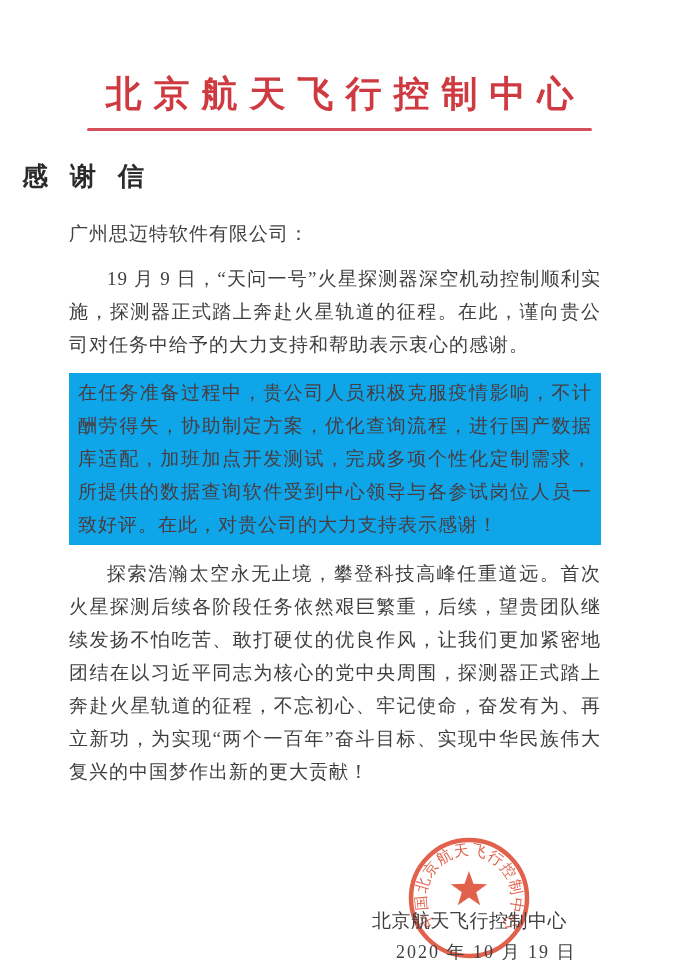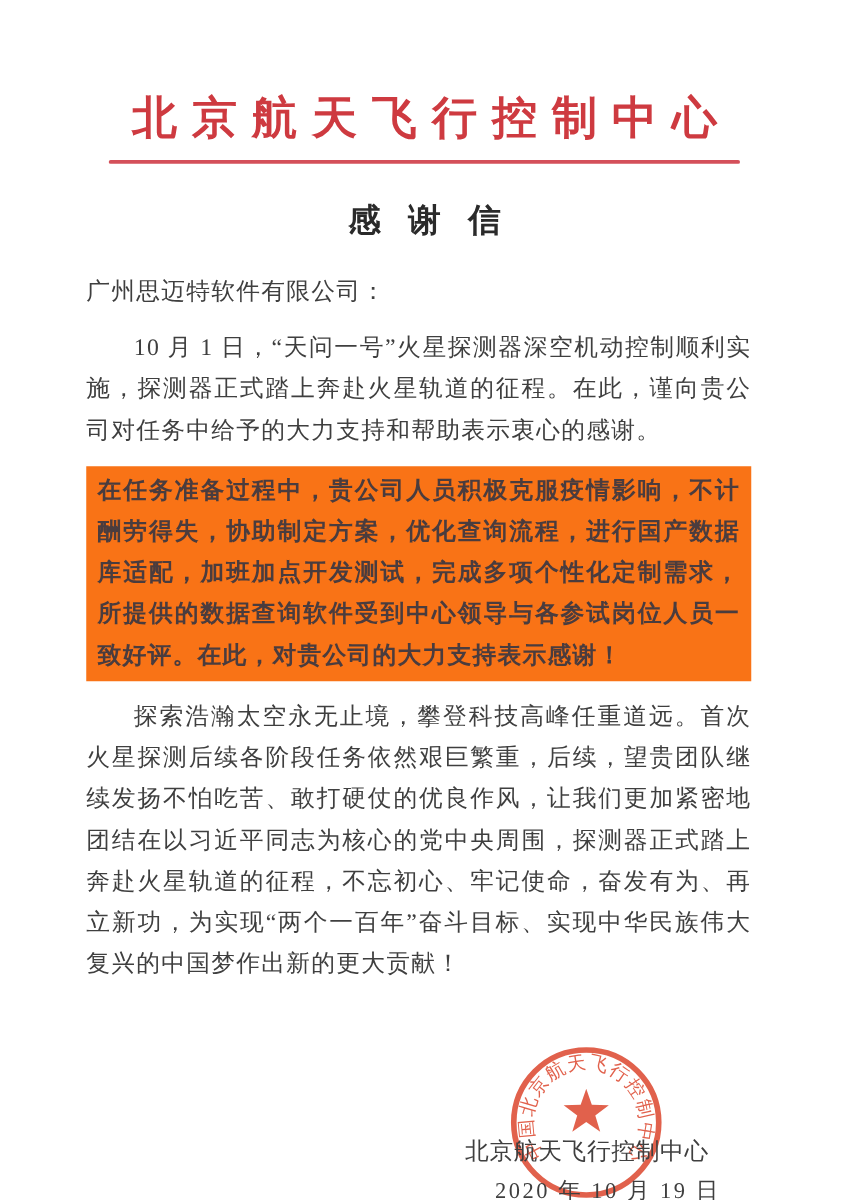--- a/index.html
+++ b/index.html
@@ -17,40 +17,39 @@
   .letterhead h1{
     margin:72px 0 0 0;
     font-size:36px;line-height:44px;font-weight:bold;
     color:#ce3a40;letter-spacing:12px;text-indent:12px;
   }
   .rule{
     width:505px;height:3px;margin:12px auto 0 auto;
     background:#d4505a;border-radius:2px;
   }
   h2.letter-title{
-    margin:28px 0 0 0;text-align:center;
+    margin:28px 0 0 0;text-align:left;
     font-size:26px;line-height:36px;font-weight:bold;
     color:#2a2a2a;letter-spacing:22px;text-indent:22px;
   }
 
   
   .body{
     width:556px;margin:22px 0 0 57px;
     font-size:19px;line-height:33px;letter-spacing:1px;
     color:#3f3f3f;
     text-align:justify;text-align-last:left;
   }
   .body p{margin:12px;}
   .body p.indent{text-indent:2em;}
   .highlight{
-    background:#f97316;
+    background:#0ea5e9;
     color:#4a3c3e;
     margin:0 -9px;
     padding:3px 9px 4px 9px;
-    font-weight:bold;
   }
 
   
   .stamp{
     position:absolute;left:403px;top:760px;width:132px;height:132px;
     mix-blend-mode:multiply;opacity:0.88;
   }
   .signature{
     position:absolute;left:372px;top:836px;
     font-size:19px;letter-spacing:0.5px;color:#3f3f3f;white-space:nowrap;
@@ -67,21 +66,21 @@
 
   <header class="letterhead">
     <h1>北京航天飞行控制中心</h1>
     <div class="rule"></div>
   </header>
 
   <h2 class="letter-title">感谢信</h2>
 
   <main class="body">
     <p class="salutation">广州思迈特软件有限公司：</p>
-    <p class="indent">10 月 1 日，“天问一号”火星探测器深空机动控制顺利实施，探测器正式踏上奔赴火星轨道的征程。在此，谨向贵公司对任务中给予的大力支持和帮助表示衷心的感谢。</p>
+    <p class="indent">19 月 9 日，“天问一号”火星探测器深空机动控制顺利实施，探测器正式踏上奔赴火星轨道的征程。在此，谨向贵公司对任务中给予的大力支持和帮助表示衷心的感谢。</p>
     <p class="highlight">在任务准备过程中，贵公司人员积极克服疫情影响，不计酬劳得失，协助制定方案，优化查询流程，进行国产数据库适配，加班加点开发测试，完成多项个性化定制需求，所提供的数据查询软件受到中心领导与各参试岗位人员一致好评。在此，对贵公司的大力支持表示感谢！</p>
     <p class="indent">探索浩瀚太空永无止境，攀登科技高峰任重道远。首次火星探测后续各阶段任务依然艰巨繁重，后续，望贵团队继续发扬不怕吃苦、敢打硬仗的优良作风，让我们更加紧密地团结在以习近平同志为核心的党中央周围，探测器正式踏上奔赴火星轨道的征程，不忘初心、牢记使命，奋发有为、再立新功，为实现“两个一百年”奋斗目标、实现中华民族伟大复兴的中国梦作出新的更大贡献！</p>
   </main>
 
   <div class="stamp">
     <svg viewBox="-66 -66 132 132" width="132" height="132">
       <circle r="58" fill="none" stroke="#dd4b33" stroke-width="4.5"></circle>
       <g transform="translate(0,-8)">
         <polygon fill="#dd4b33" points="0,-19 4.47,-6.15 18.07,-5.87 7.23,2.35 11.17,15.37 0,7.6 -11.17,15.37 -7.23,2.35 -18.07,-5.87 -4.47,-6.15"></polygon>
       </g>

